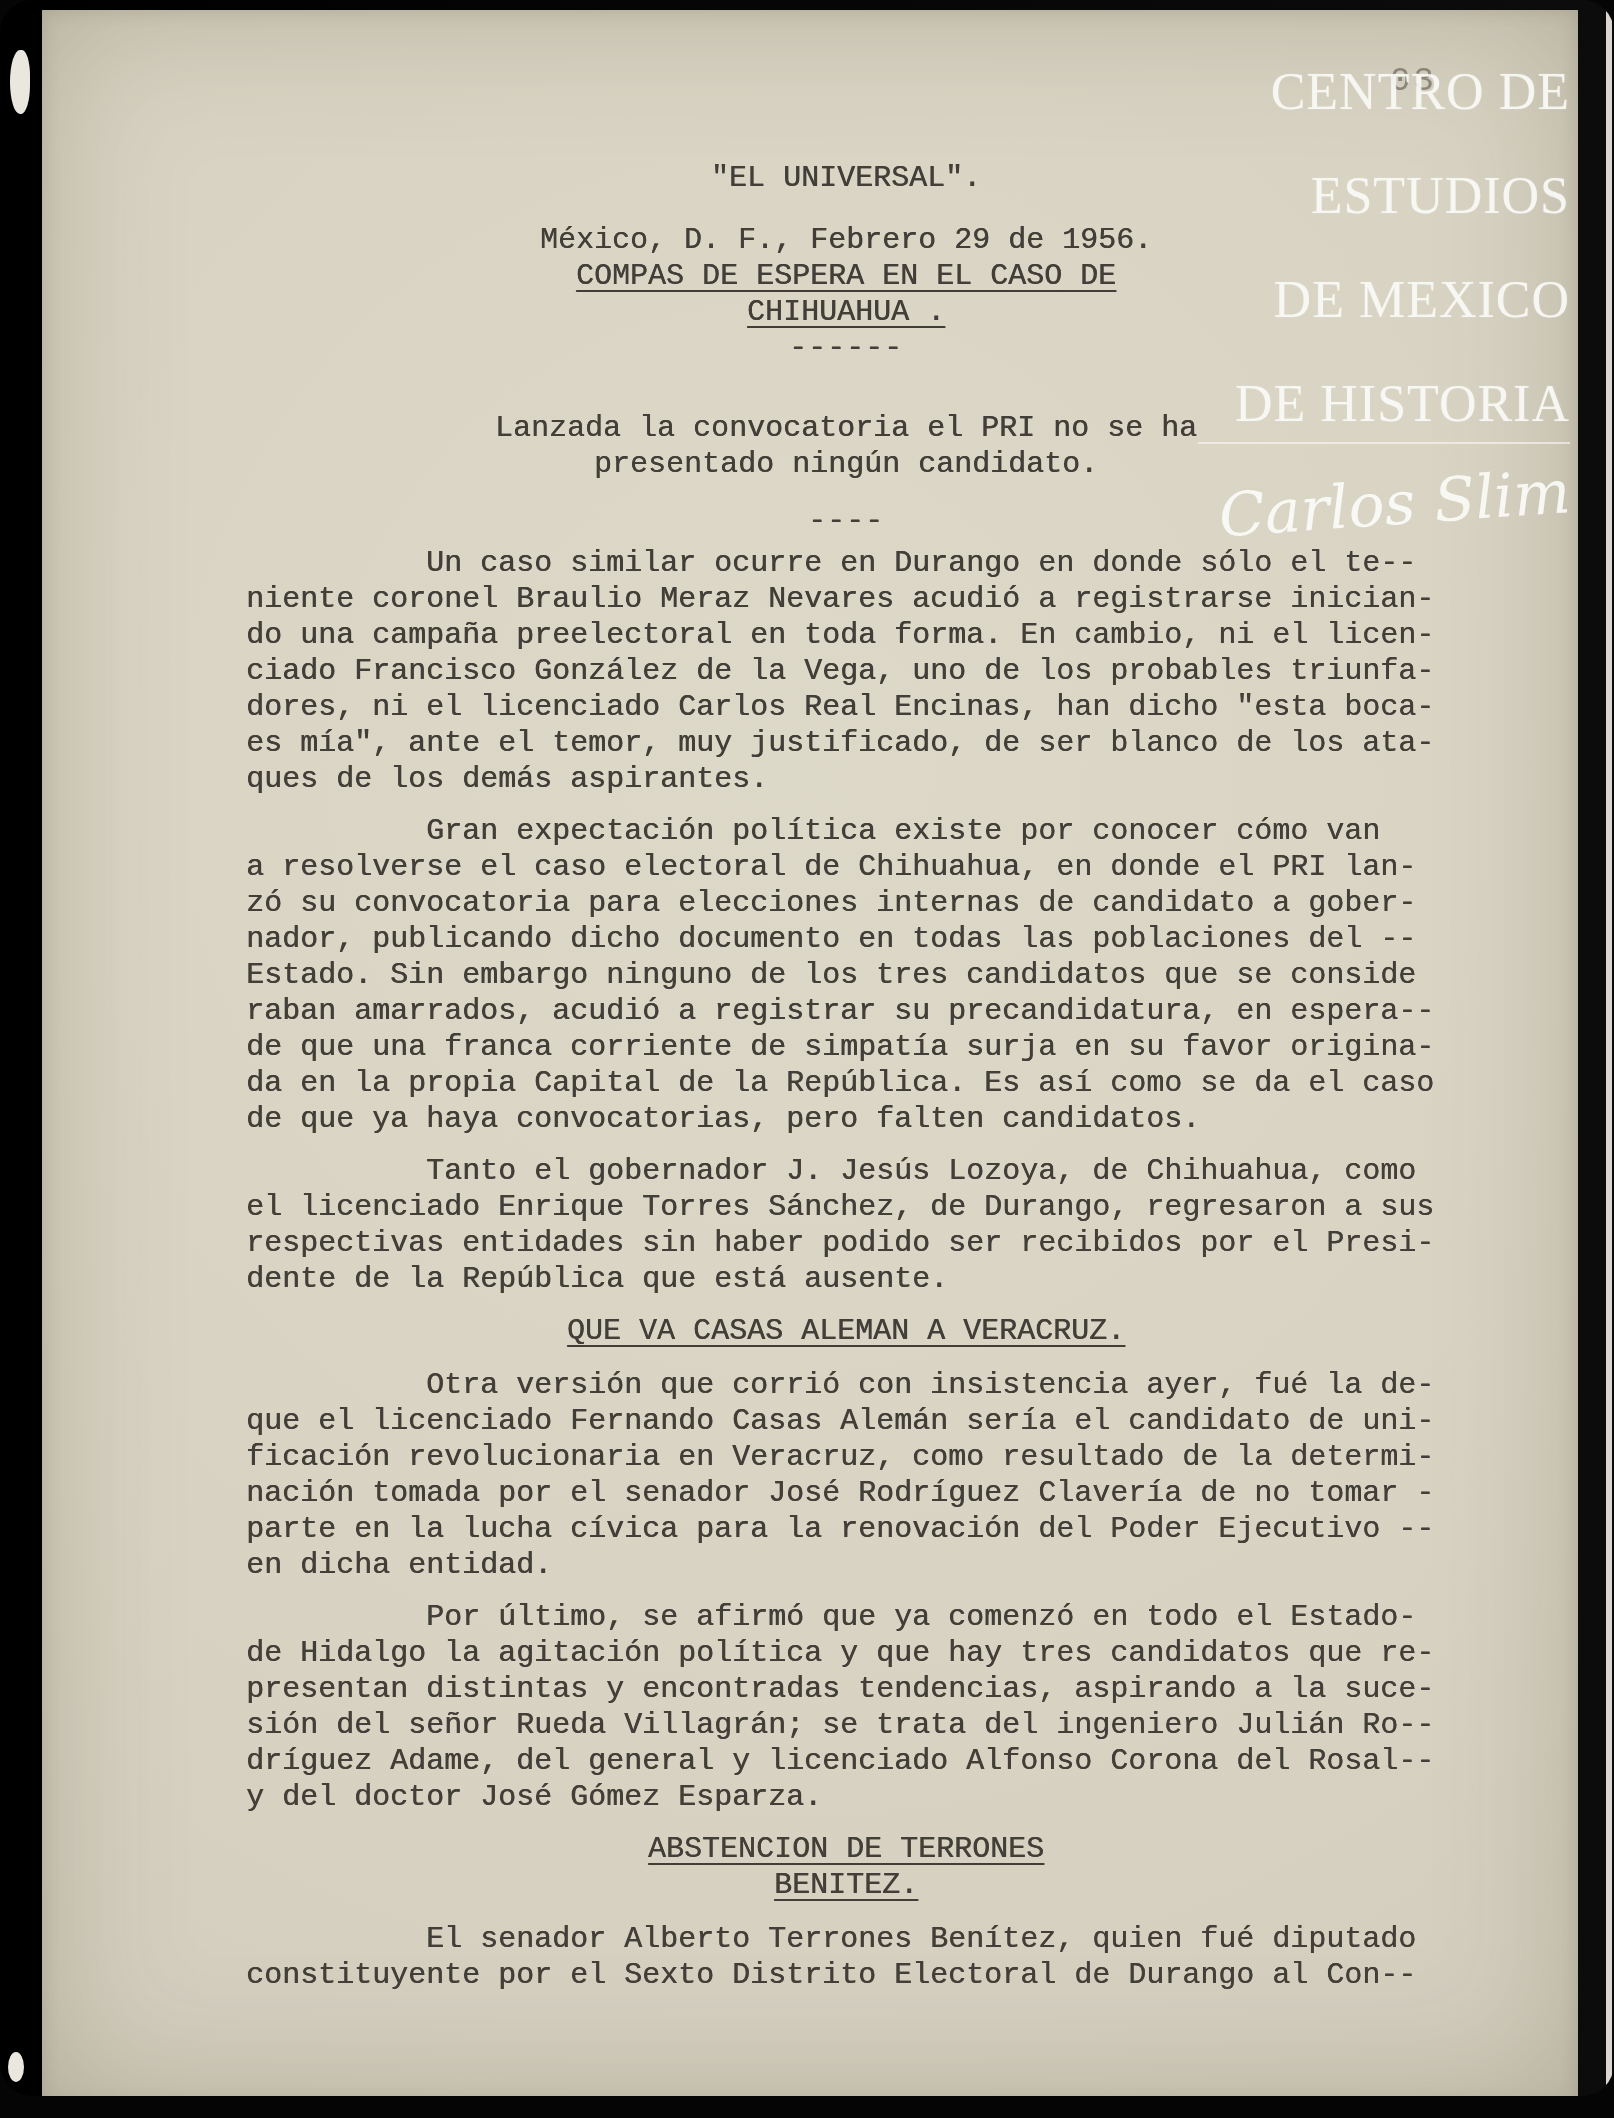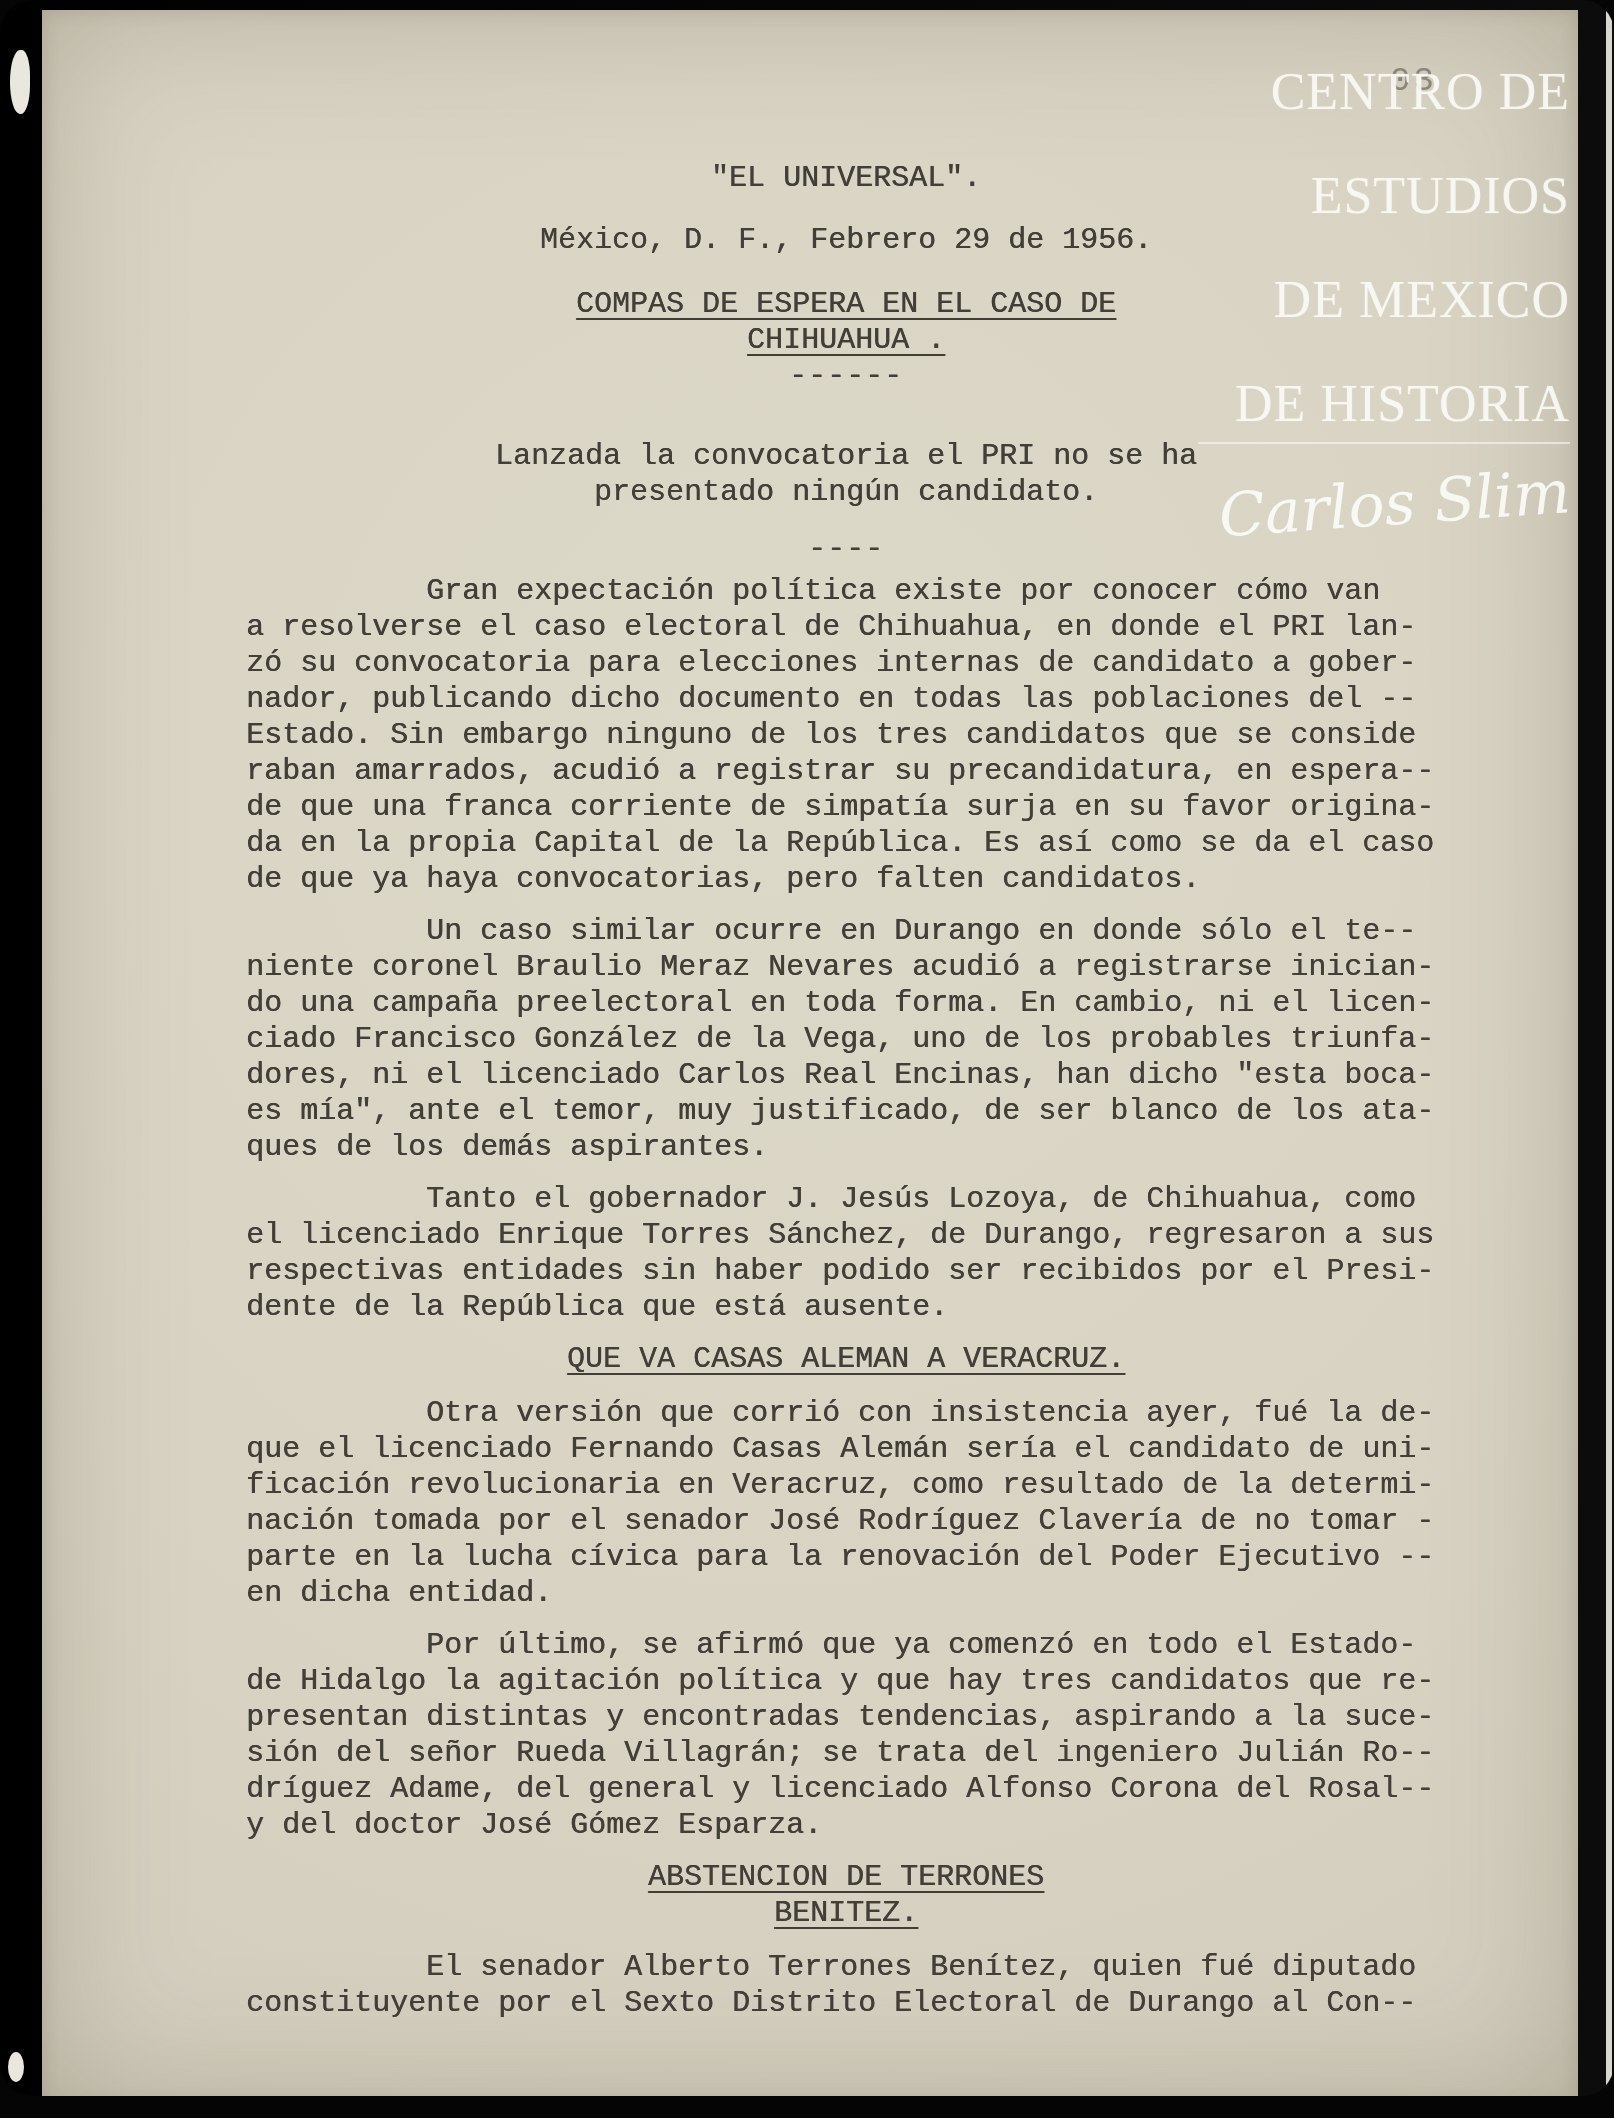--- a/index.html
+++ b/index.html
@@ -87,21 +87,21 @@
   }
   .center { text-align: center; padding-right: 100px; }
   .pre, .para { white-space: pre; }
   .u {
     text-decoration: underline;
     text-underline-offset: 6px;
     text-decoration-thickness: 2px;
     text-decoration-color: rgba(66,63,56,.7);
   }
   .title    { margin-bottom: 26px; }
-  .dateline { margin-bottom: 28px; }
+  .dateline { }
   .headline { margin-bottom: 0; }
   .divider1 { margin-bottom: 44px; letter-spacing: 1px; }
   .lead     { margin-bottom: 21px; }
   .divider2 { margin-bottom: 6px; letter-spacing: 1px; }
   .para     { margin: 0 0 16px 0; }
   .section  { margin: 2px 0 18px 0; }
 </style>
 </head>
 <body>
 
@@ -126,36 +126,36 @@
     <div class="typed">
       <div class="center title">"EL UNIVERSAL".</div>
       <div class="center dateline">México, D. F., Febrero 29 de 1956.</div>
       <div class="center pre headline u">COMPAS DE ESPERA EN EL CASO DE
 CHIHUAHUA .</div>
       <div class="center divider1">------</div>
       <div class="center pre lead">Lanzada la convocatoria el PRI no se ha
 presentado ningún candidato.</div>
       <div class="center divider2">----</div>
 
+      <div class="para">          Un caso similar ocurre en Durango en donde sólo el te--
+niente coronel Braulio Meraz Nevares acudió a registrarse inician-
+do una campaña preelectoral en toda forma. En cambio, ni el licen-
+ciado Francisco González de la Vega, uno de los probables triunfa-
+dores, ni el licenciado Carlos Real Encinas, han dicho "esta boca-
+es mía", ante el temor, muy justificado, de ser blanco de los ata-
+ques de los demás aspirantes.</div>
       <div class="para">          Gran expectación política existe por conocer cómo van
 a resolverse el caso electoral de Chihuahua, en donde el PRI lan-
 zó su convocatoria para elecciones internas de candidato a gober-
 nador, publicando dicho documento en todas las poblaciones del --
 Estado. Sin embargo ninguno de los tres candidatos que se conside
 raban amarrados, acudió a registrar su precandidatura, en espera--
 de que una franca corriente de simpatía surja en su favor origina-
 da en la propia Capital de la República. Es así como se da el caso
 de que ya haya convocatorias, pero falten candidatos.</div>
-      <div class="para">          Un caso similar ocurre en Durango en donde sólo el te--
-niente coronel Braulio Meraz Nevares acudió a registrarse inician-
-do una campaña preelectoral en toda forma. En cambio, ni el licen-
-ciado Francisco González de la Vega, uno de los probables triunfa-
-dores, ni el licenciado Carlos Real Encinas, han dicho "esta boca-
-es mía", ante el temor, muy justificado, de ser blanco de los ata-
-ques de los demás aspirantes.</div>
       <div class="para">          Tanto el gobernador J. Jesús Lozoya, de Chihuahua, como
 el licenciado Enrique Torres Sánchez, de Durango, regresaron a sus
 respectivas entidades sin haber podido ser recibidos por el Presi-
 dente de la República que está ausente.</div>
 
       <div class="center section u">QUE VA CASAS ALEMAN A VERACRUZ.</div>
 
       <div class="para">          Otra versión que corrió con insistencia ayer, fué la de-
 que el licenciado Fernando Casas Alemán sería el candidato de uni-
 ficación revolucionaria en Veracruz, como resultado de la determi-

